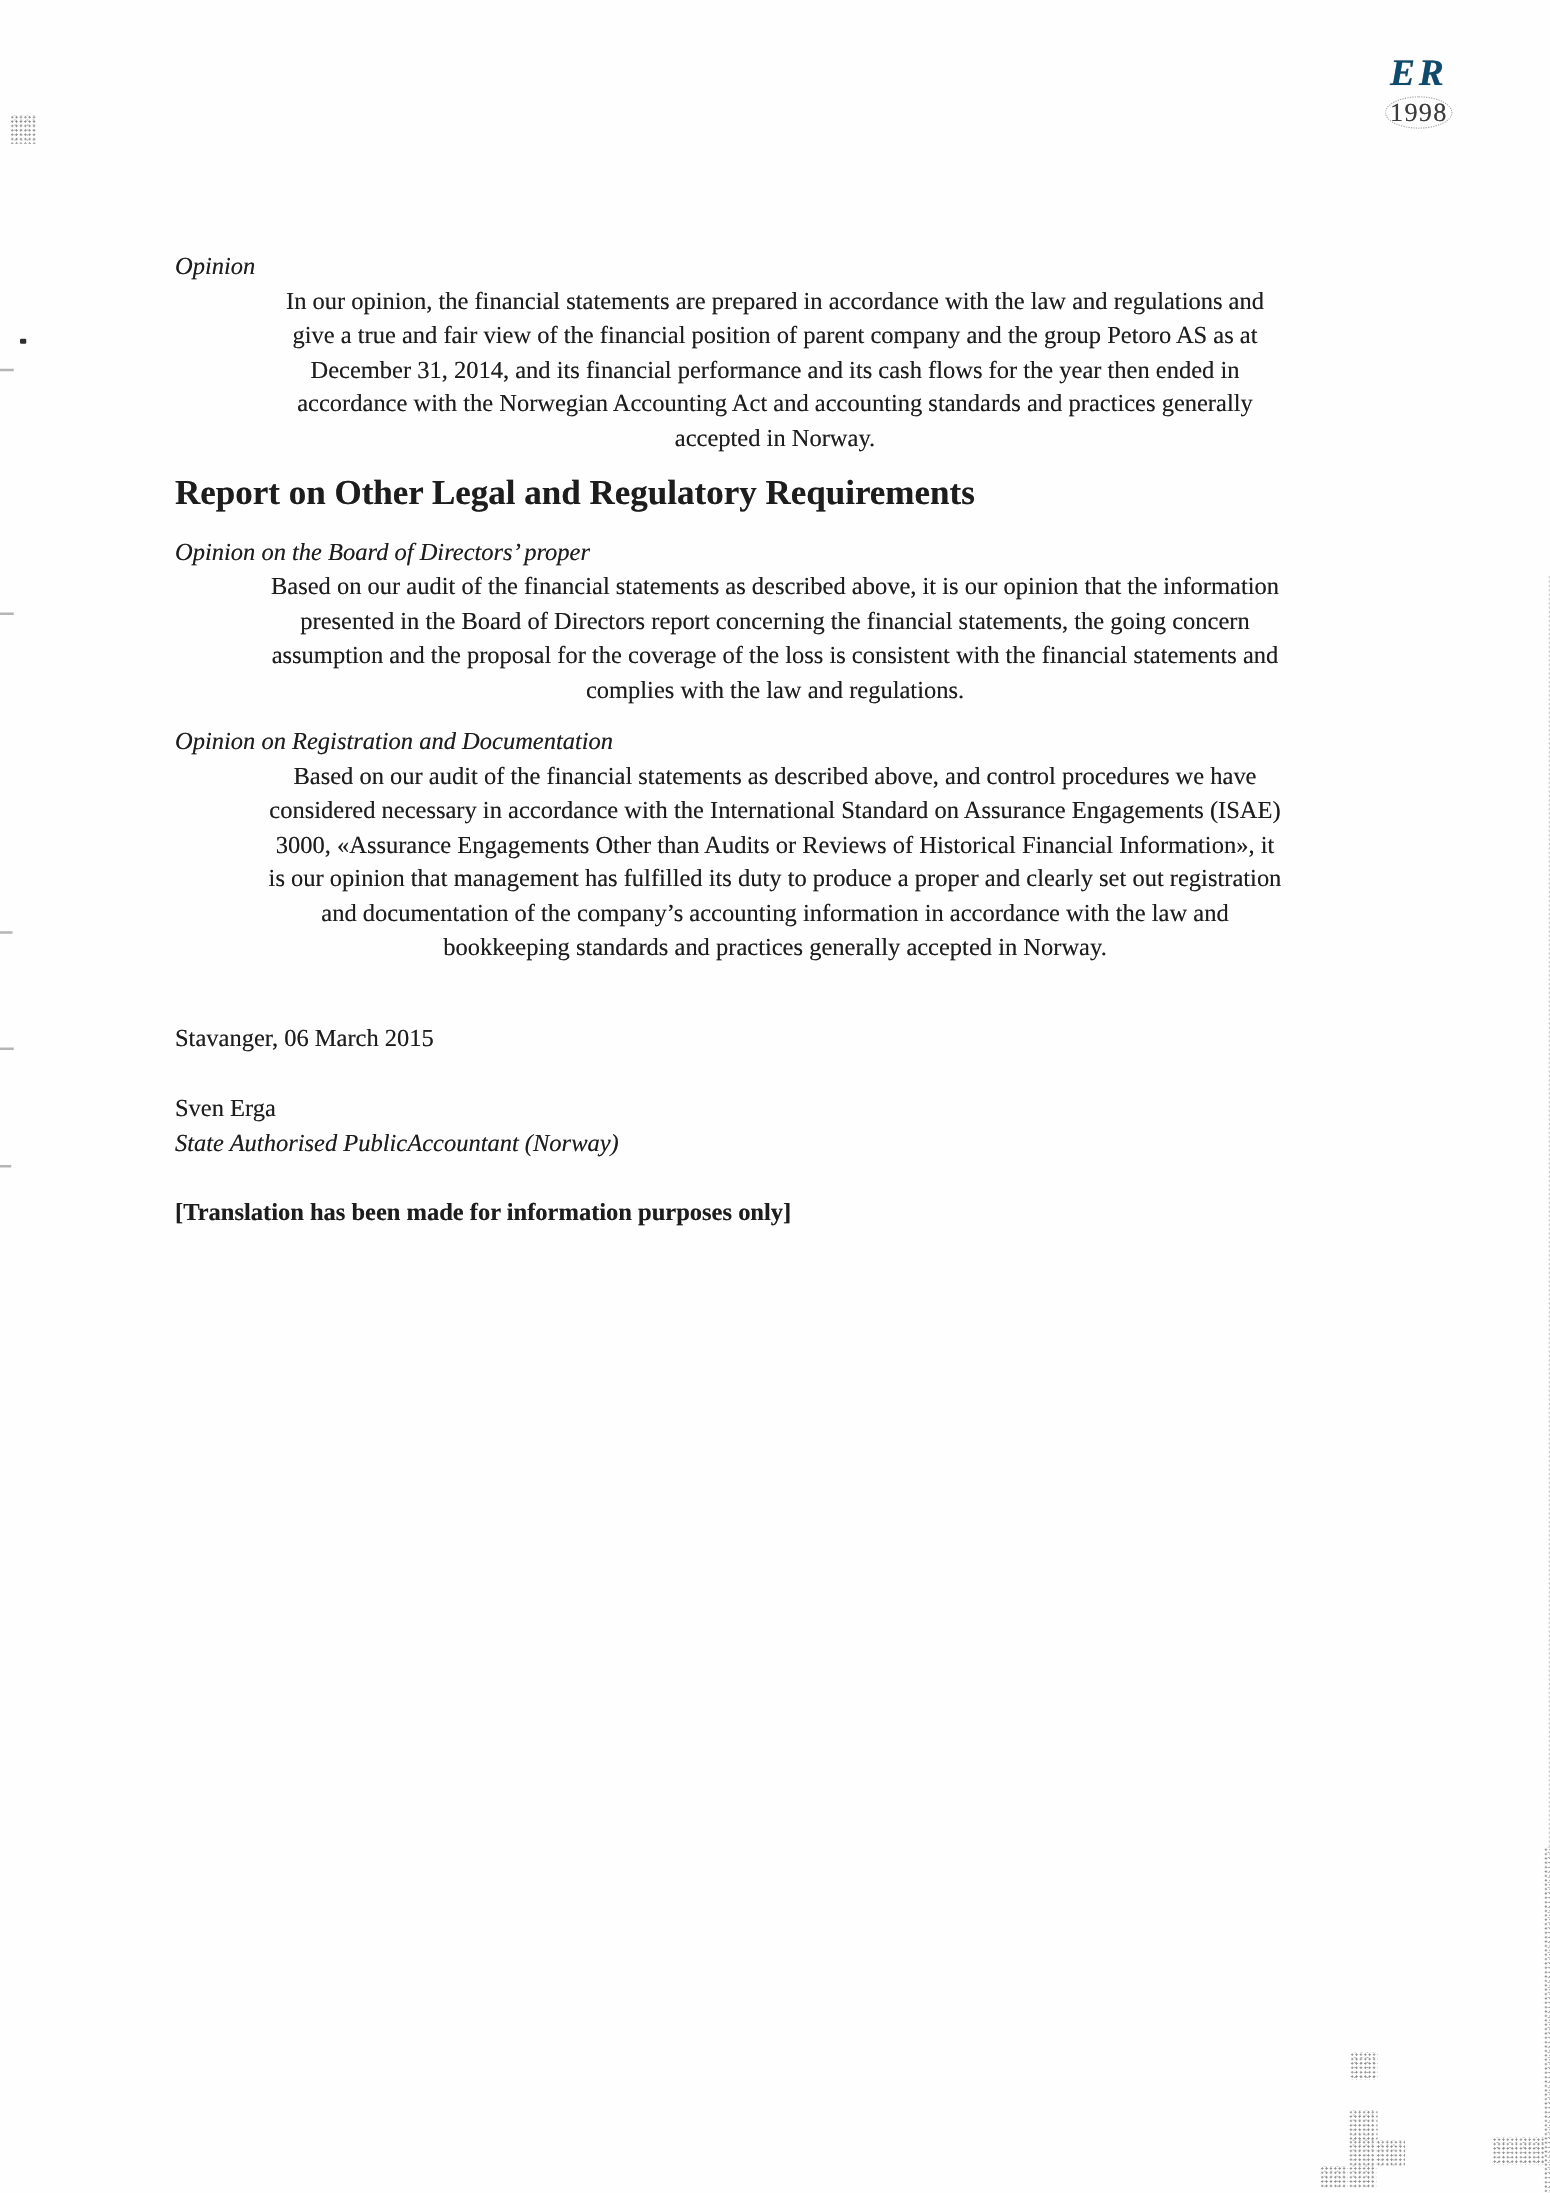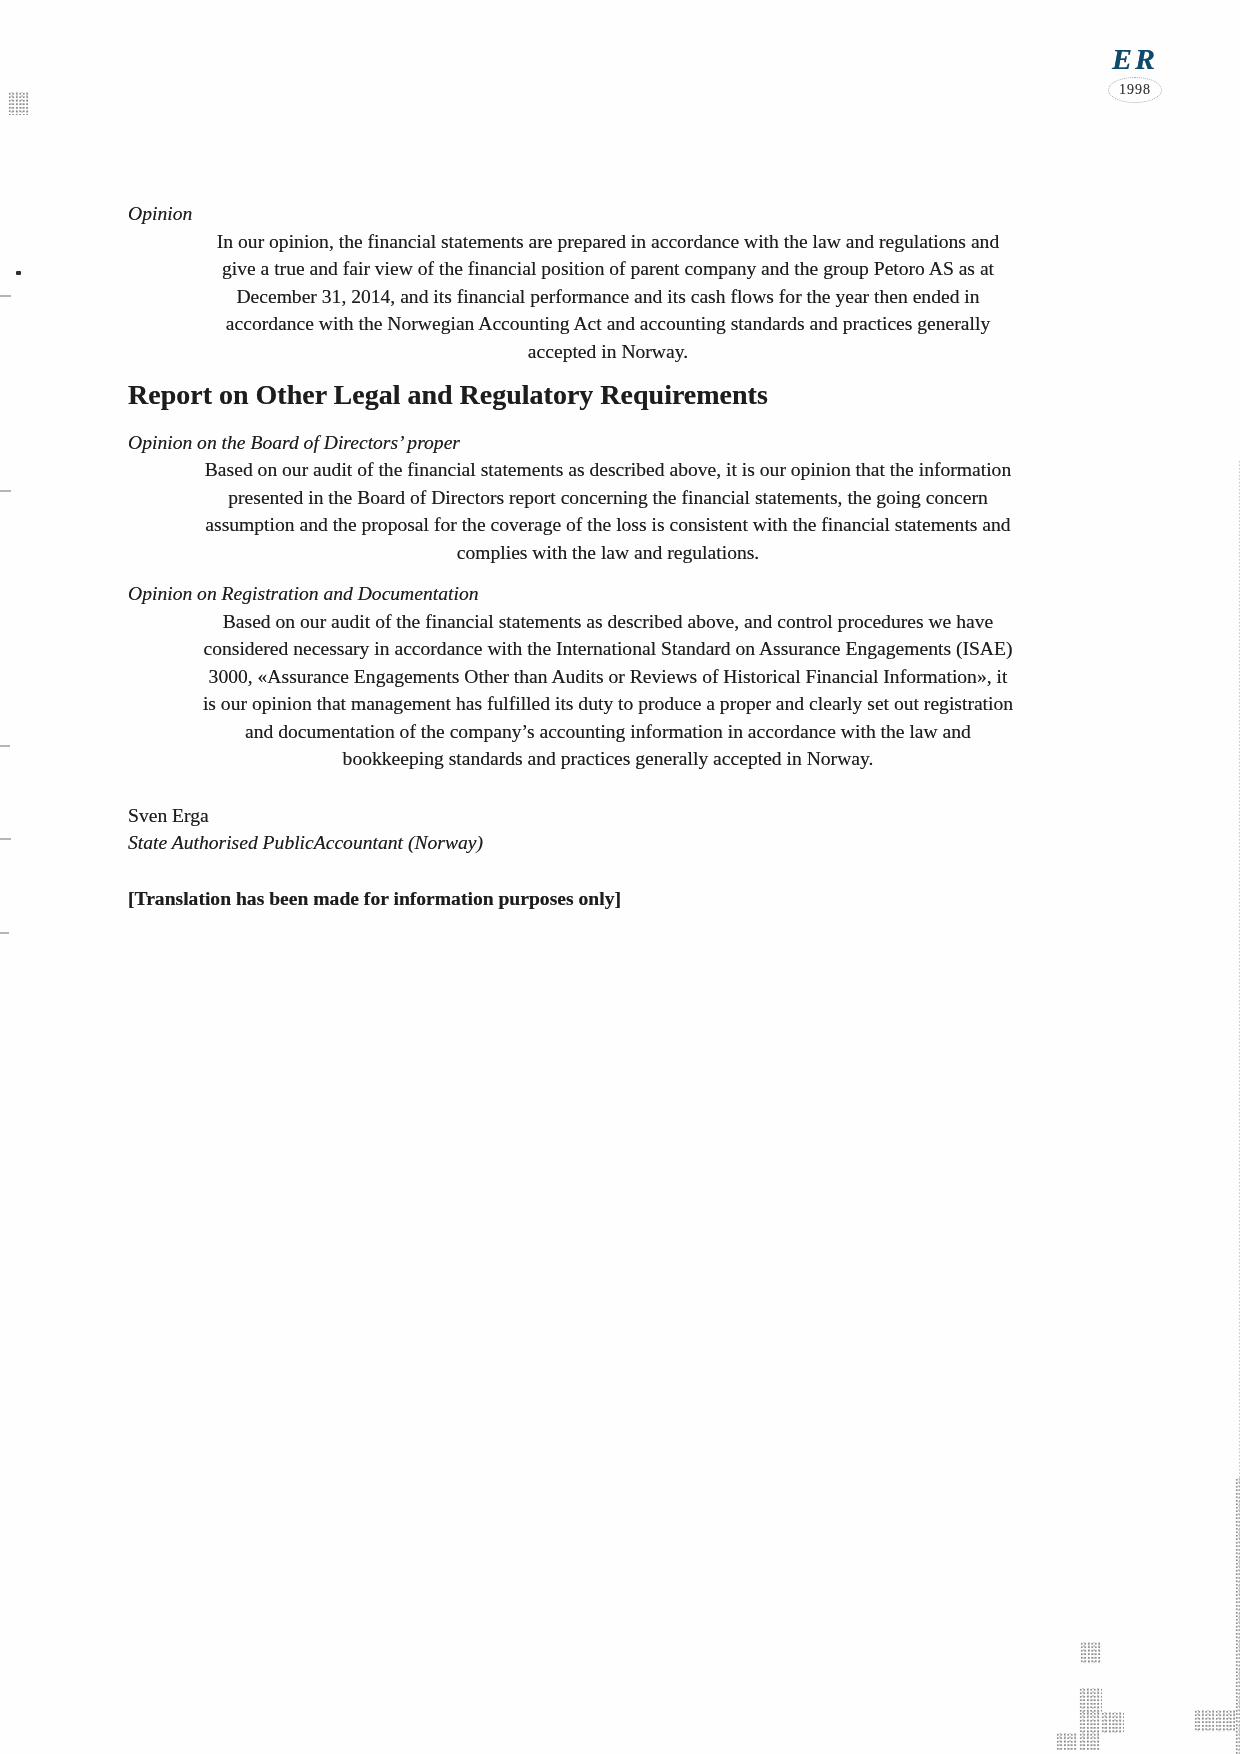--- a/index.html
+++ b/index.html
@@ -17,27 +17,27 @@
   .logo { position: absolute; left: 1102px; top: 42px; width: 66px; text-align: center; }
   .logo-er {
     font-size: 30px; font-weight: 700; font-style: italic;
     letter-spacing: 3px; color: #0c4a6e;
     text-shadow: 0 0 0.6px rgba(70,70,70,0.7);
   }
   .logo-year-badge {
     display: inline-block; margin-top: 1px;
     border: 1.5px dotted #a8a8a8; border-radius: 50%;
     width: 52px; height: 24px; line-height: 24px;
-    font-size: 14px; color: #3c3c3c; letter-spacing: 1px;
+    font-size: 21px; color: #3c3c3c; letter-spacing: 1px;
     text-shadow: 0 0 0.5px rgba(60,60,60,0.7);
   }
 
   
   .content {
-    position: absolute; left: 128px; top: 200px; width: 960px;
+    position: absolute; left: 140px; top: 200px; width: 960px;
     font-size: 19.6px; line-height: 27.5px;
     text-shadow: 0 0 0.45px rgba(20,20,20,0.55);
   }
   .para { white-space: pre; text-align: center; }
   .h-italic { font-style: italic; }
   .h-bold { font-weight: 700; font-size: 28px; margin-top: 16px; }
   .h-board { margin-top: 20px; }
   .h-reg { margin-top: 14px; }
   .place-date { margin-top: 45px; }
   .signer-name { margin-top: 29px; }
@@ -101,20 +101,21 @@
 complies with the law and regulations.</div>
 
     <div class="h-italic h-reg">Opinion on Registration and Documentation</div>
     <div class="para">Based on our audit of the financial statements as described above, and control procedures we have
 considered necessary in accordance with the International Standard on Assurance Engagements (ISAE)
 3000, «Assurance Engagements Other than Audits or Reviews of Historical Financial Information», it
 is our opinion that management has fulfilled its duty to produce a proper and clearly set out registration
 and documentation of the company’s accounting information in accordance with the law and
 bookkeeping standards and practices generally accepted in Norway.</div>
 
+    <div class="place-date">Stavanger, 06 March 2015</div>
     <div class="signer-name">Sven Erga</div>
     <div class="signer-title">State Authorised PublicAccountant (Norway)</div>
 
     <div class="footnote">[Translation has been made for information purposes only]</div>
   </div>
 
   <div class="noise n-tl"></div>
   <div class="dot"></div>
   <div class="dash d1"></div>
   <div class="dash d2"></div>

